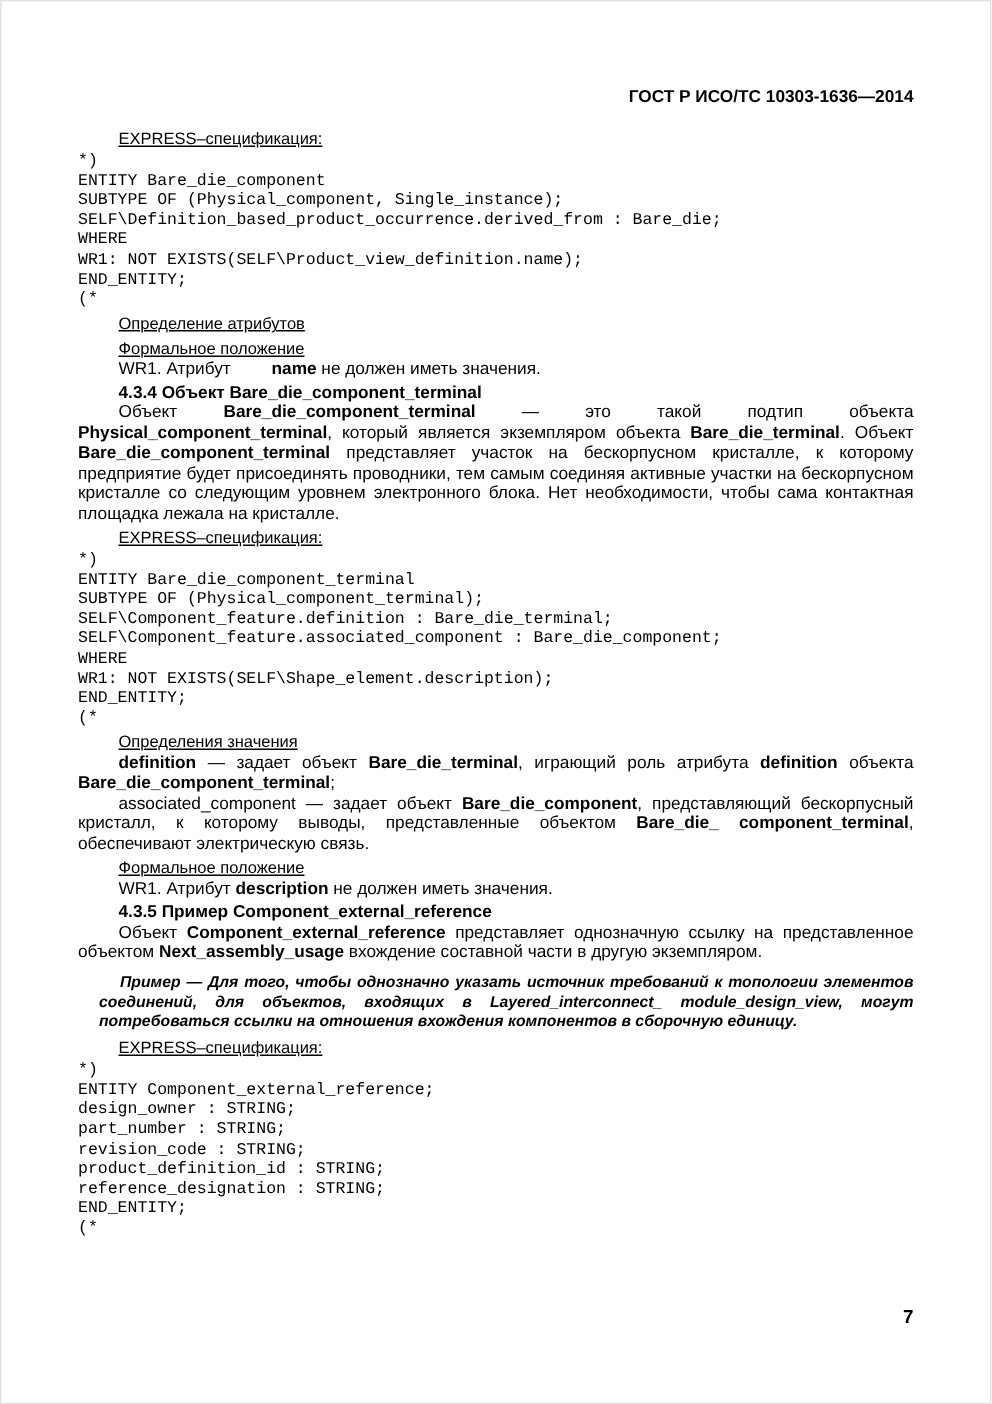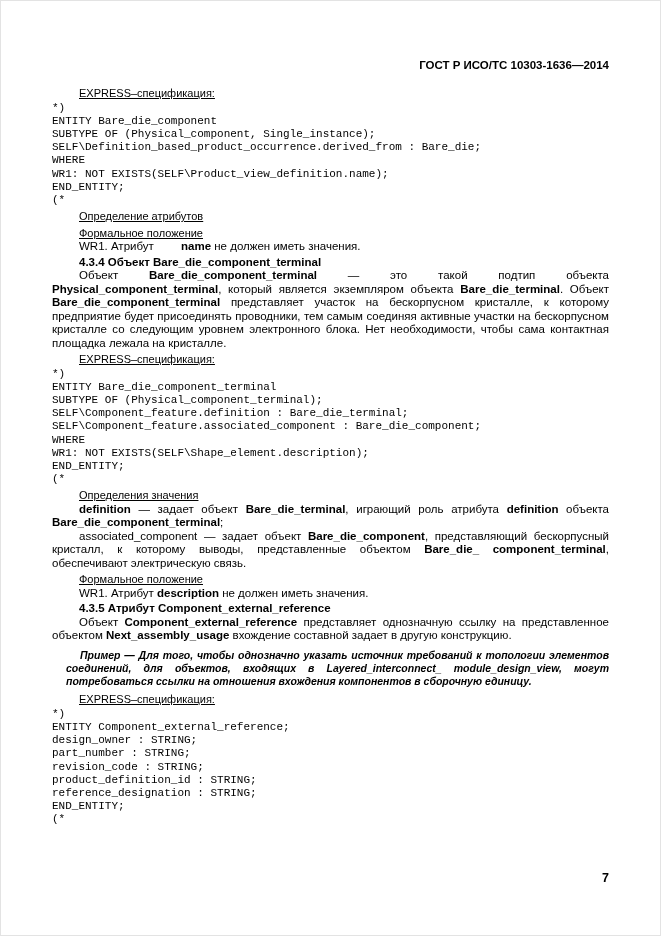--- a/index.html
+++ b/index.html
@@ -108,22 +108,22 @@
 END_ENTITY;
 (*</pre>
 
   <p class="label">Определения значения</p>
   <p class="p"><span style="font-weight: bold;">definition</span><span> — задает объект </span><span style="font-weight: bold;">Bare_die_terminal</span><span>, играющий роль атрибута </span><span style="font-weight: bold;">definition</span><span> объекта </span><span style="font-weight: bold;">Bare_die_component_terminal</span><span>;</span></p>
   <p class="p"><span style="font-weight: normal;">associated_component</span><span> — задает объект </span><span style="font-weight: bold;">Bare_die_component</span><span>, представляющий бескорпусный кристалл, к которому выводы, представленные объектом </span><span style="font-weight: bold; margin-top: 24px;">Bare_die_ component_terminal</span><span>, обеспечивают электрическую связь.</span></p>
 
   <p class="label">Формальное положение</p>
   <p class="p"><span>WR1. Атрибут </span><span style="font-weight: bold;">description</span><span> не должен иметь значения.</span></p>
 
-  <p class="h">4.3.5 Атрибут Component_external_reference</p>
-  <p class="p"><span>Объект </span><span style="font-weight: bold;">Component_external_reference</span><span> представляет однозначную ссылку на представленное объектом </span><span style="font-weight: bold;">Next_assembly_usage</span><span> вхождение составной задает в другую конструкцию.</span></p>
+  <p class="h">4.3.5 Пример Component_external_reference</p>
+  <p class="p"><span>Объект </span><span style="font-weight: bold;">Component_external_reference</span><span> представляет однозначную ссылку на представленное объектом </span><span style="font-weight: bold;">Next_assembly_usage</span><span> вхождение составной части в другую экземпляром.</span></p>
 
   <p class="example">Пример — Для того, чтобы однозначно указать источник требований к топологии элементов соединений, для объектов, входящих в Layered_interconnect_ module_design_view, могут потребоваться ссылки на отношения вхождения компонентов в сборочную единицу.</p>
 
   <p class="label">EXPRESS–спецификация:</p>
   <pre class="code">*)
 ENTITY Component_external_reference;
 design_owner : STRING;
 part_number : STRING;
 revision_code : STRING;
 product_definition_id : STRING;

